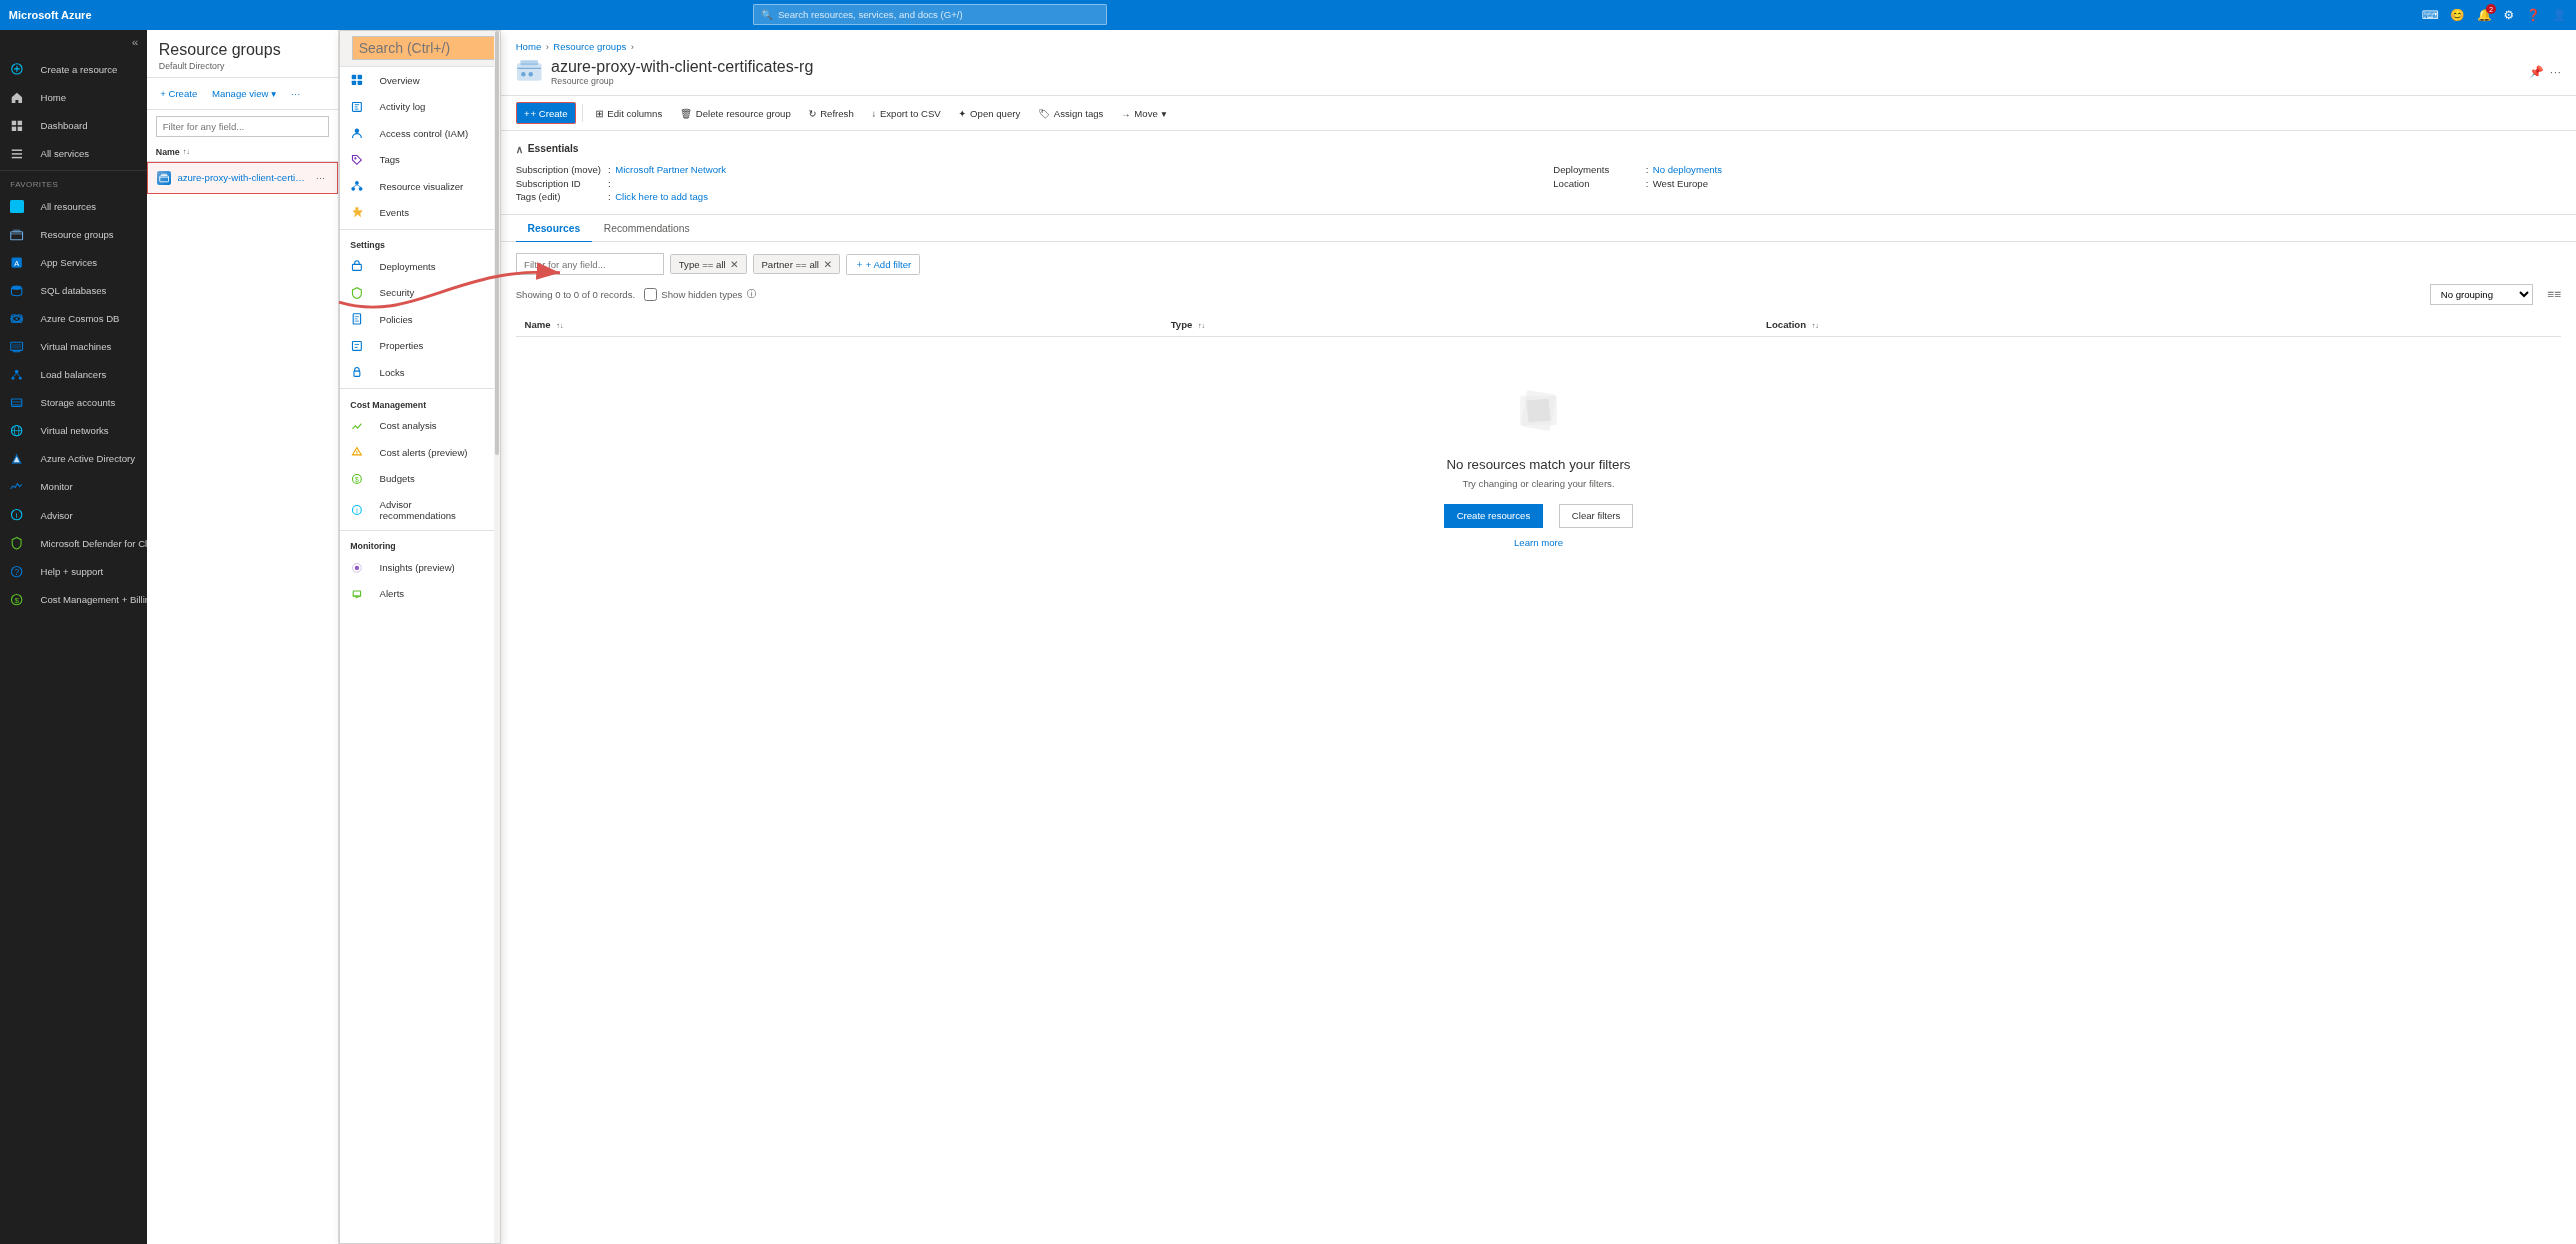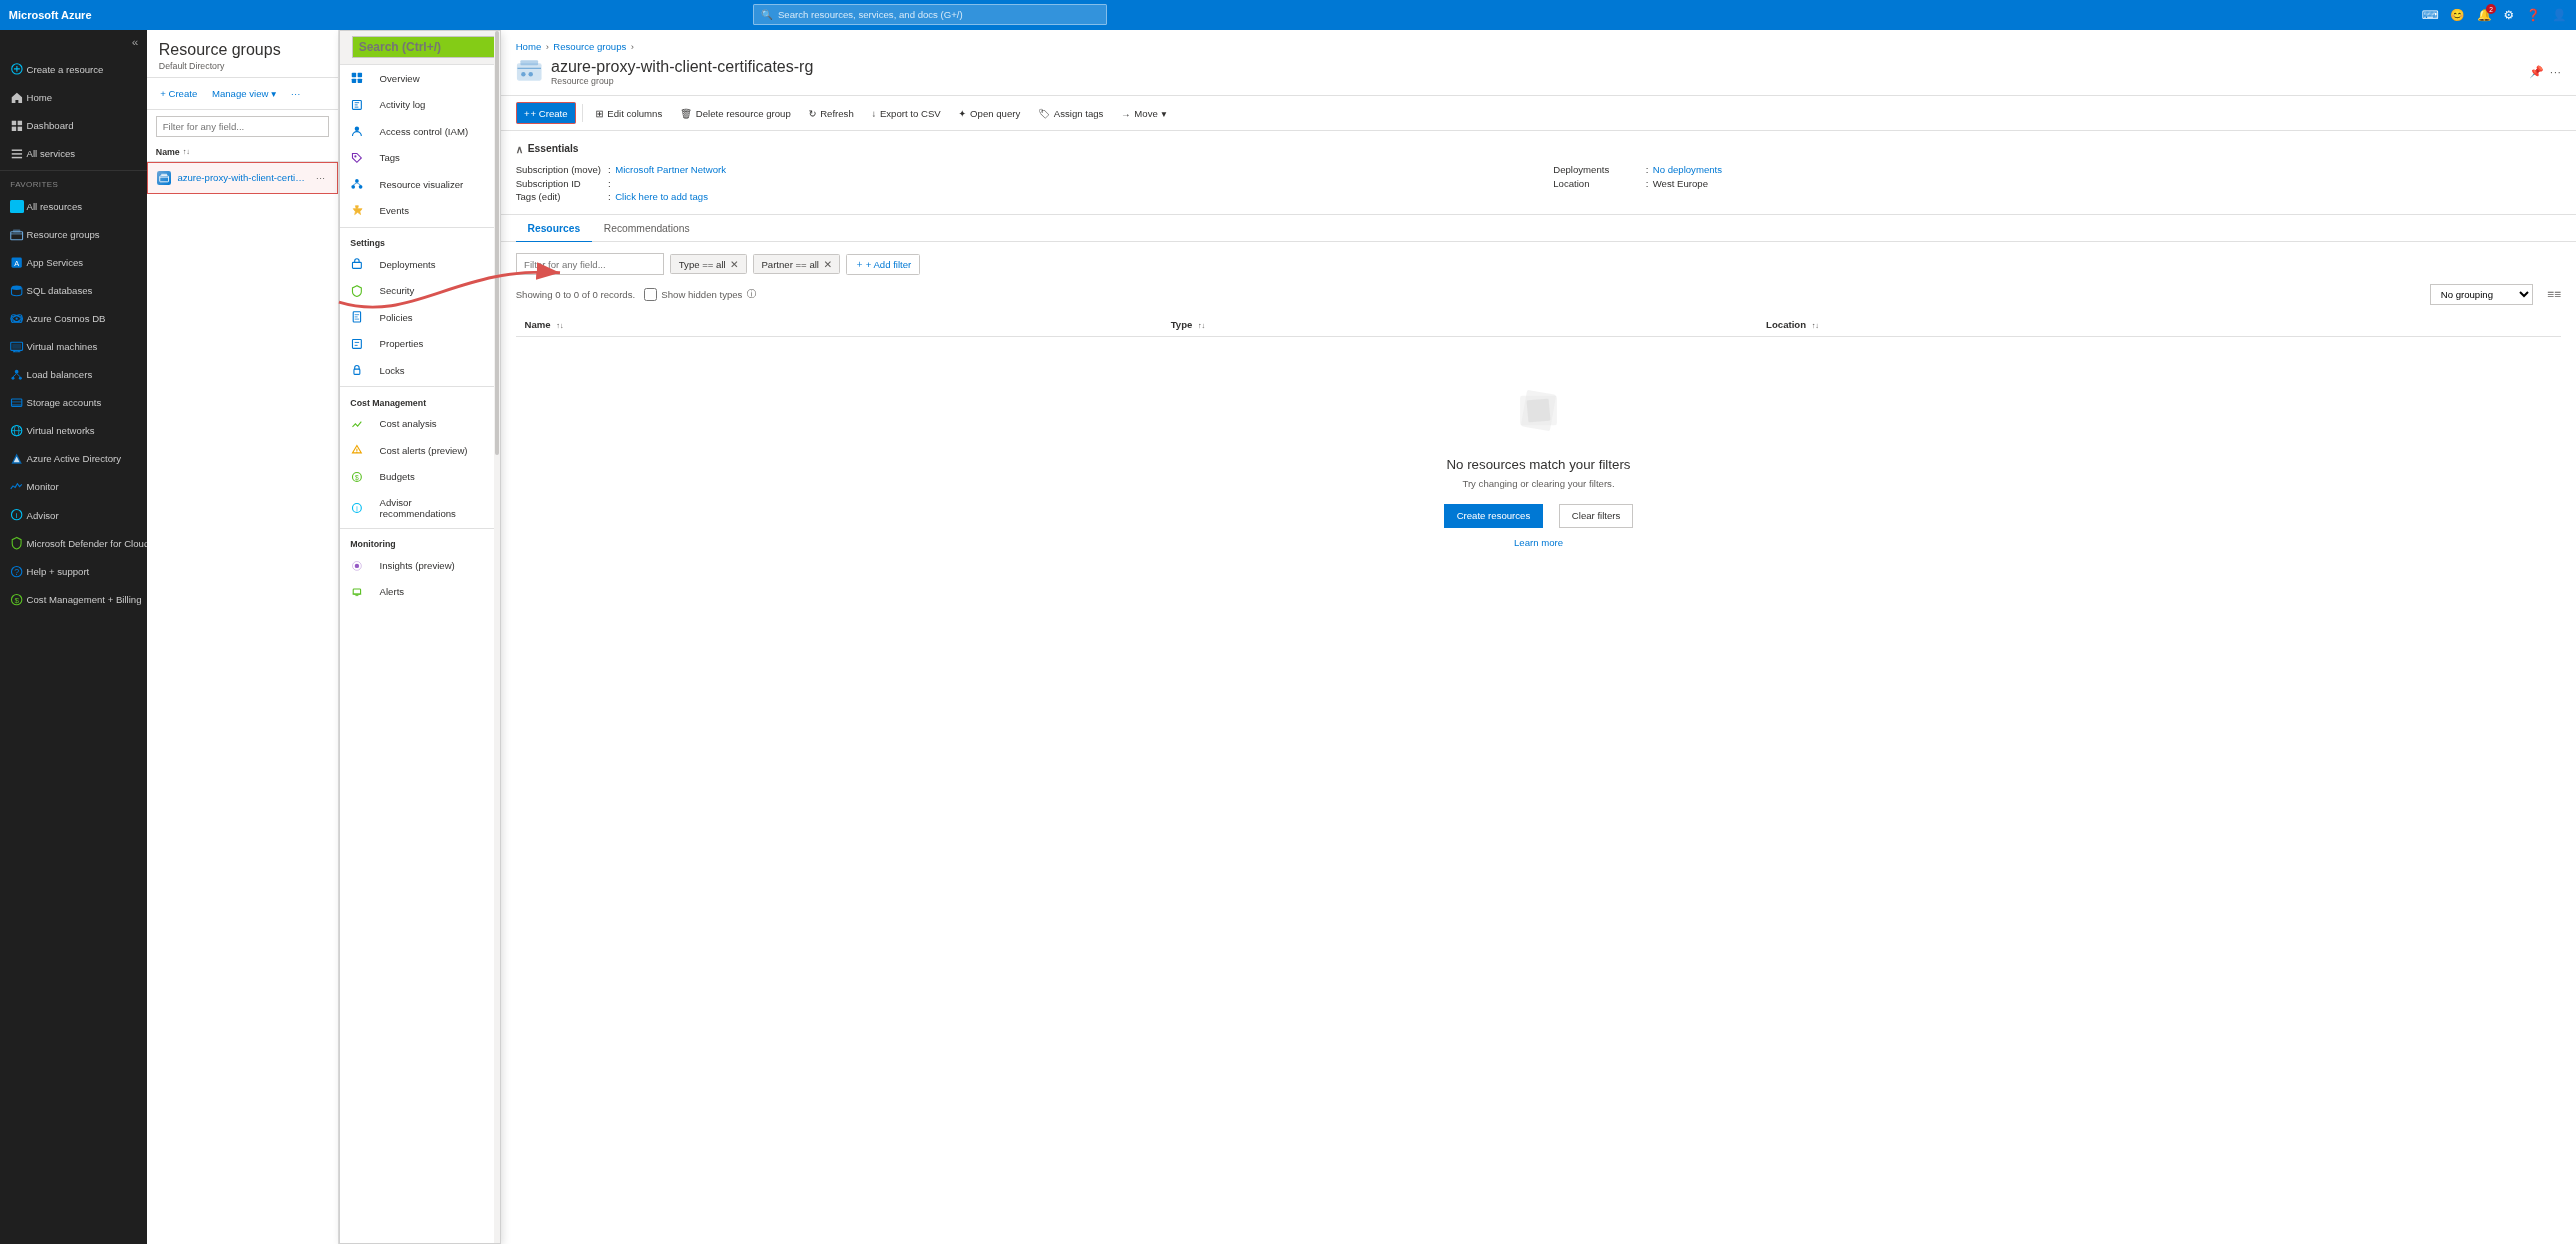--- a/index.html
+++ b/index.html
@@ -31,21 +31,21 @@
     .layout { display: flex; margin-top: 29.5px; height: calc(100vh - 29.5px); }
 
     
     .sidebar {
       width: 147px; background: #1f1f1f; color: #e0e0e0; flex-shrink: 0;
       display: flex; flex-direction: column; overflow-y: auto; padding-bottom: 14.7px;
     }
     .sidebar-collapse { display: flex; justify-content: flex-end; padding: 5.9px 8.8px; }
     .sidebar-collapse span { color: #a0a0a0; cursor: pointer; font-size: 11.8px; }
     .sidebar-item {
-      display: flex; align-items: center; gap: 3px; padding: 7.4px 10.3px;
+      display: flex; align-items: center; gap: 17px; padding: 7.4px 10.3px;
       cursor: pointer; white-space: nowrap; font-size: 9.6px; color: #ccc;
     }
     .sidebar-item-icon { width: 13.3px; height: 13.3px; flex-shrink: 0; display: flex; align-items: center; justify-content: center; }
     .sidebar-section { padding: 5.9px 10.3px 2.9px; font-size: 8px; color: #888; text-transform: uppercase; letter-spacing: 0.4px; }
     .sidebar-divider { border: none; border-top: 0.7px solid #333; margin: 2.9px 0; }
 
     
     .rg-panel {
       width: 192px; background: white; border-right: 0.7px solid #e0e0e0; flex-shrink: 0;
       display: flex; flex-direction: column; overflow: hidden;
@@ -69,21 +69,21 @@
 
     
     .context-menu {
       width: 162px; background: white; border: 0.7px solid #d0d0d0; box-shadow: 1.5px 2.9px 8.8px rgba(0,0,0,0.15);
       flex-shrink: 0; overflow-y: auto; position: relative; z-index: 50;
     }
     .ctx-search {
       display: flex; align-items: center; gap: 4.4px; padding: 5.9px 7.4px;
       border-bottom: 0.7px solid #e0e0e0; background: #f3f2f1;
     }
-    .ctx-search input { flex: 1; border: 0.7px solid #c8c6c4; padding: 2.9px 5.9px; font-size: 12px; outline: none; background: #84cc16; font-weight: bold; }
+    .ctx-search input { flex: 1; border: 0.7px solid #c8c6c4; padding: 2.9px 5.9px; font-size: 14px; outline: none; background: #fdba74; }
     .ctx-collapse { color: #605e5c; cursor: pointer; font-size: 10.3px; }
     .ctx-item { display: flex; align-items: center; gap: 16px; padding: 6.6px 10.3px; cursor: pointer; font-size: 9.6px; }
     .ctx-item-icon { width: 13.3px; height: 13.3px; flex-shrink: 0; display: flex; align-items: center; justify-content: center; }
     .ctx-section { padding: 7.4px 10.3px 2.9px; font-size: 8.8px; font-weight: 600; color: #323130; }
     .ctx-divider { border: none; border-top: 0.7px solid #e0e0e0; margin: 2.9px 0; }
 
     
     .main-content { flex: 1; background: white; overflow-y: auto; display: flex; flex-direction: column; }
 
     

